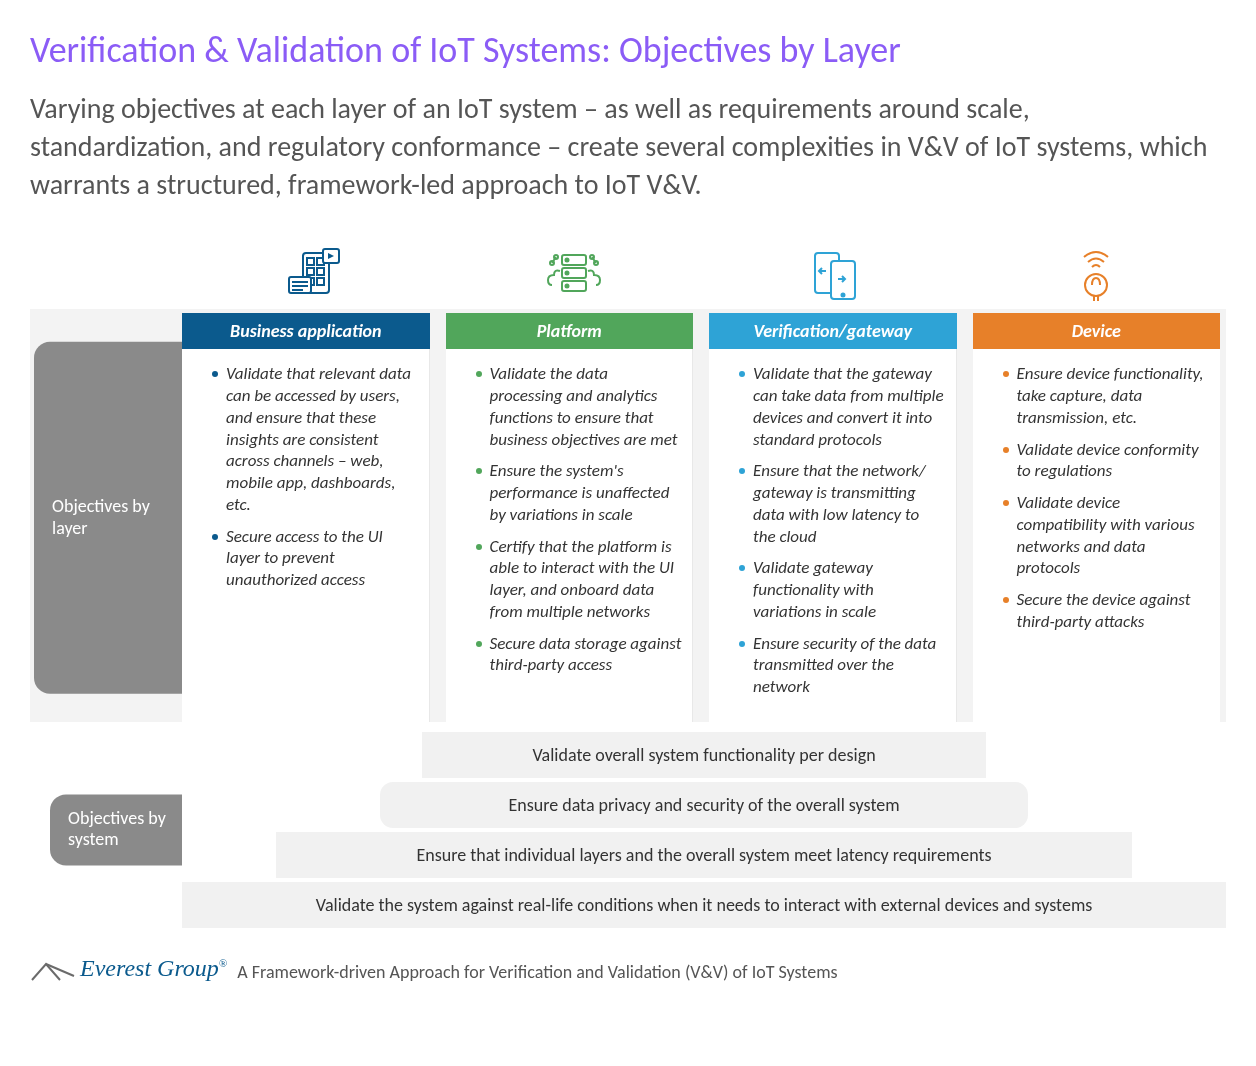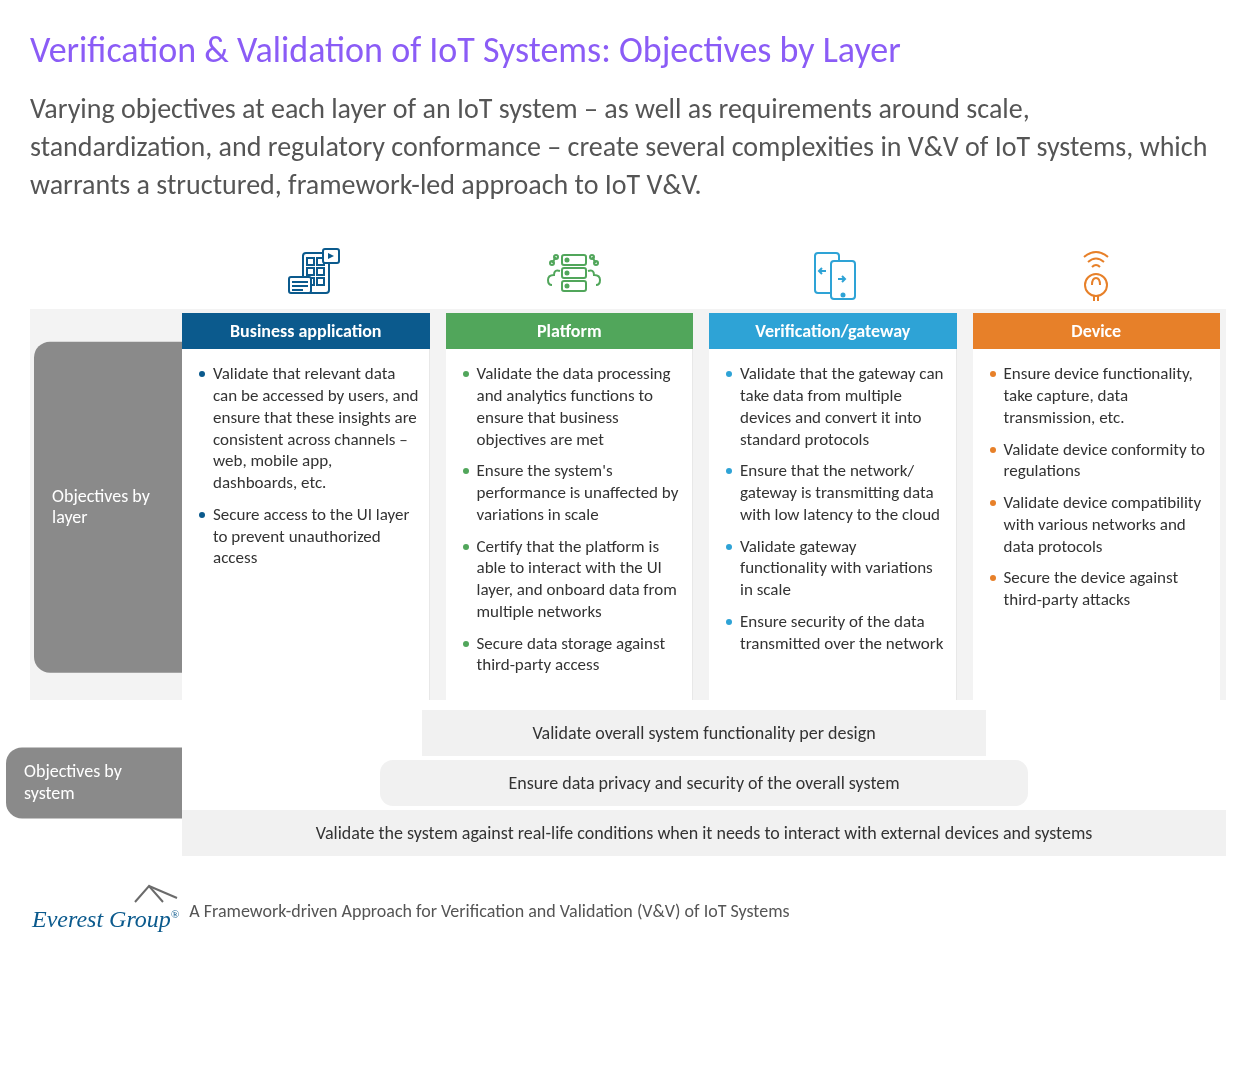--- a/index.html
+++ b/index.html
@@ -63,36 +63,37 @@
     text-align: left;
     display:flex;
     align-items:center;
     min-height:60px;
   }
   .cols {
     flex: 1;
     display: flex;
     gap: 16px;
     padding-right: 6px;
+    font-style: italic;
   }
   .col {
     flex: 1;
     background: #fff;
     display: flex;
     flex-direction: column;
   }
   .col-head {
     color: #fff;
     font-weight: 600;
     font-size: 18px;
     text-align: center;
     padding: 7px 4px;
   }
   .col-body {
-    padding: 14px 10px 14px 11px;
+    padding: 14px 10px 14px 24px;
     background: #fff;
     flex: 1;
     border-right: 1px solid #e8e8e8;
   }
   .col:last-child .col-body { border-right: none; }
   ul.obj {
     list-style: none;
     padding-left: 0;
   }
   ul.obj li {
@@ -129,21 +130,21 @@
     width: 152px;
     position: relative;
   }
   .system-side .pill {
     background: #8a8a8a;
     color: #fff;
     border-radius: 16px 0 0 16px;
     padding: 14px 10px 14px 18px;
     font-size: 18px;
     line-height: 1.2;
-    width: 176px;
+    width: 132px;
     position:absolute;
     top:50%;
     transform:translateY(-50%);
     right:0;
   }
   .system-bars {
     flex: 1;
     display: flex;
     flex-direction: column;
     gap: 4px;
@@ -313,28 +314,29 @@
 
   <div class="system-block">
     <div class="system-side">
       <div class="pill">
         <span>Objectives by system</span>
       </div>
     </div>
     <div class="system-bars">
       <div class="bar b1">Validate overall system functionality per design</div>
       <div class="bar b2">Ensure data privacy and security of the overall system</div>
+      <div class="bar b3">Ensure that individual layers and the overall system meet latency requirements</div>
       <div class="bar b4">Validate the system against real-life conditions when it needs to interact with external devices and systems</div>
     </div>
   </div>
 
 </div>
 
 <div class="footer">
-  <div style="display:flex;align-items:flex-end;gap:2px;flex-direction:column;">
+  <div style="display:flex;align-items:flex-end;gap:2px;">
     <div class="everest-roof">
       <svg width="46" height="22" viewBox="0 0 46 22" fill="none" stroke="#6b6b6b" stroke-width="2">
         <path d="M2 20 L16 4 L30 20"></path>
         <path d="M16 4 L44 16"></path>
       </svg>
     </div>
     <span class="brand">
       <span>Everest Group</span><sup>®</sup>
     </span>
   </div>

